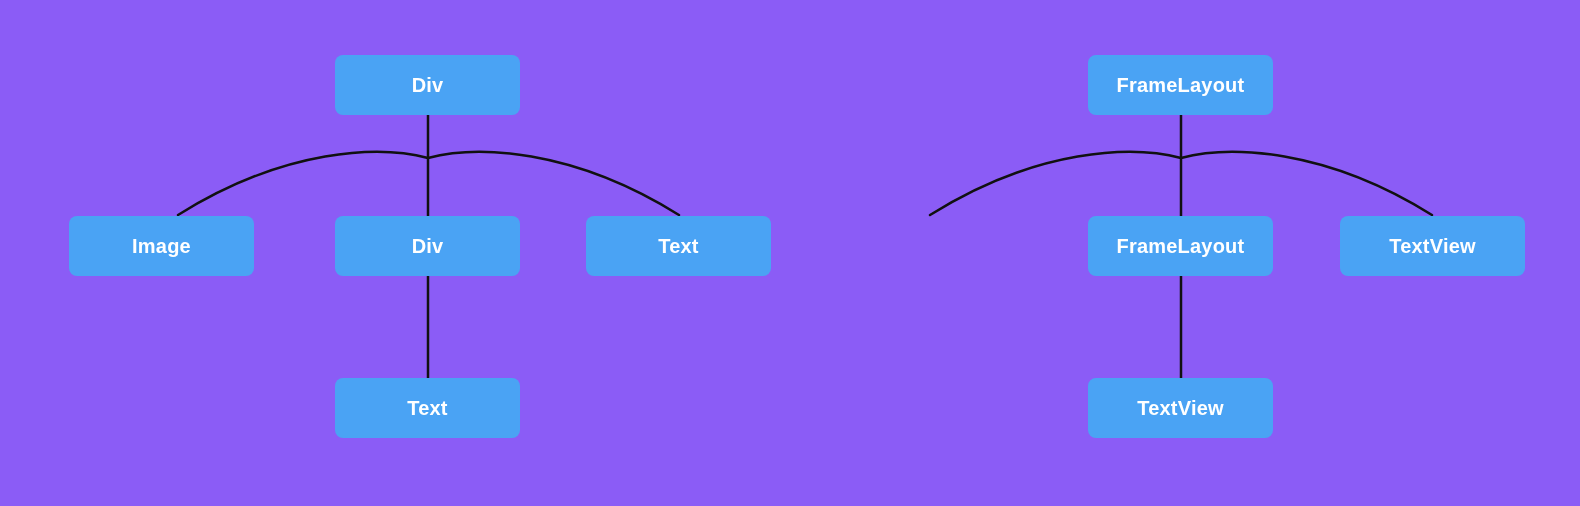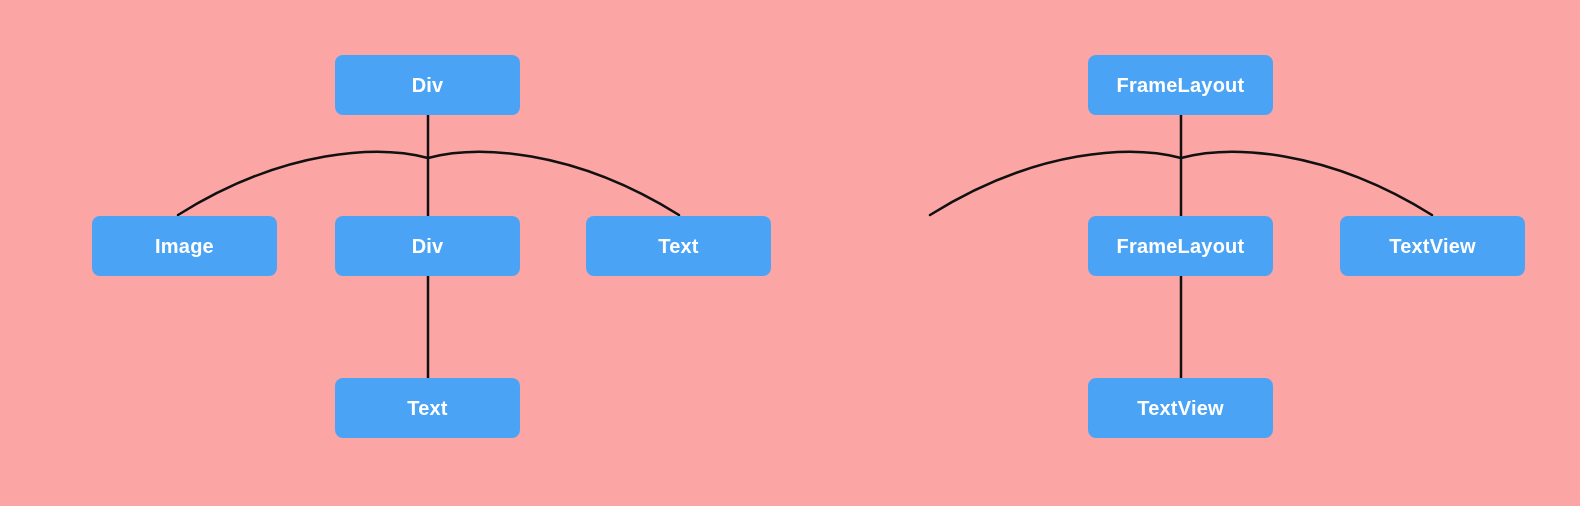--- a/index.html
+++ b/index.html
@@ -7,21 +7,21 @@
     width: 1580px;
     height: 506px;
     background: #ffffff;
     font-family: "Liberation Sans", "DejaVu Sans", sans-serif;
     overflow: hidden;
   }
   .canvas {
     position: relative;
     width: 1580px;
     height: 506px;
-    background: #fca5a5;
+    background: #8b5cf6;
   }
   .edges {
     position: absolute;
     left: 0;
     top: 0;
     width: 1580px;
     height: 506px;
     pointer-events: none;
   }
   .edges path, .edges line {
@@ -40,21 +40,21 @@
     align-items: center;
     justify-content: center;
     color: #ffffff;
     font-weight: bold;
     font-size: 20px;
     letter-spacing: 0.2px;
   }
 
   
   .n-html-root        { left: 335px; top: 55px;  }
-  .n-html-image       { left: 92px;  top: 216px; text-align: center; }
+  .n-html-image       { left: 69px;  top: 216px; text-align: center; }
   .n-html-div2        { left: 335px; top: 216px; }
   .n-html-text        { left: 586px; top: 216px; }
   .n-html-text2       { left: 335px; top: 378px; }
 
   
   .n-and-root         { left: 1088px; top: 55px;  }
   .n-and-imageview    { left: 837px;  top: 216px; }
   .n-and-frame2       { left: 1088px; top: 216px; }
   .n-and-textview     { left: 1340px; top: 216px; }
   .n-and-textview2    { left: 1088px; top: 378px; }

